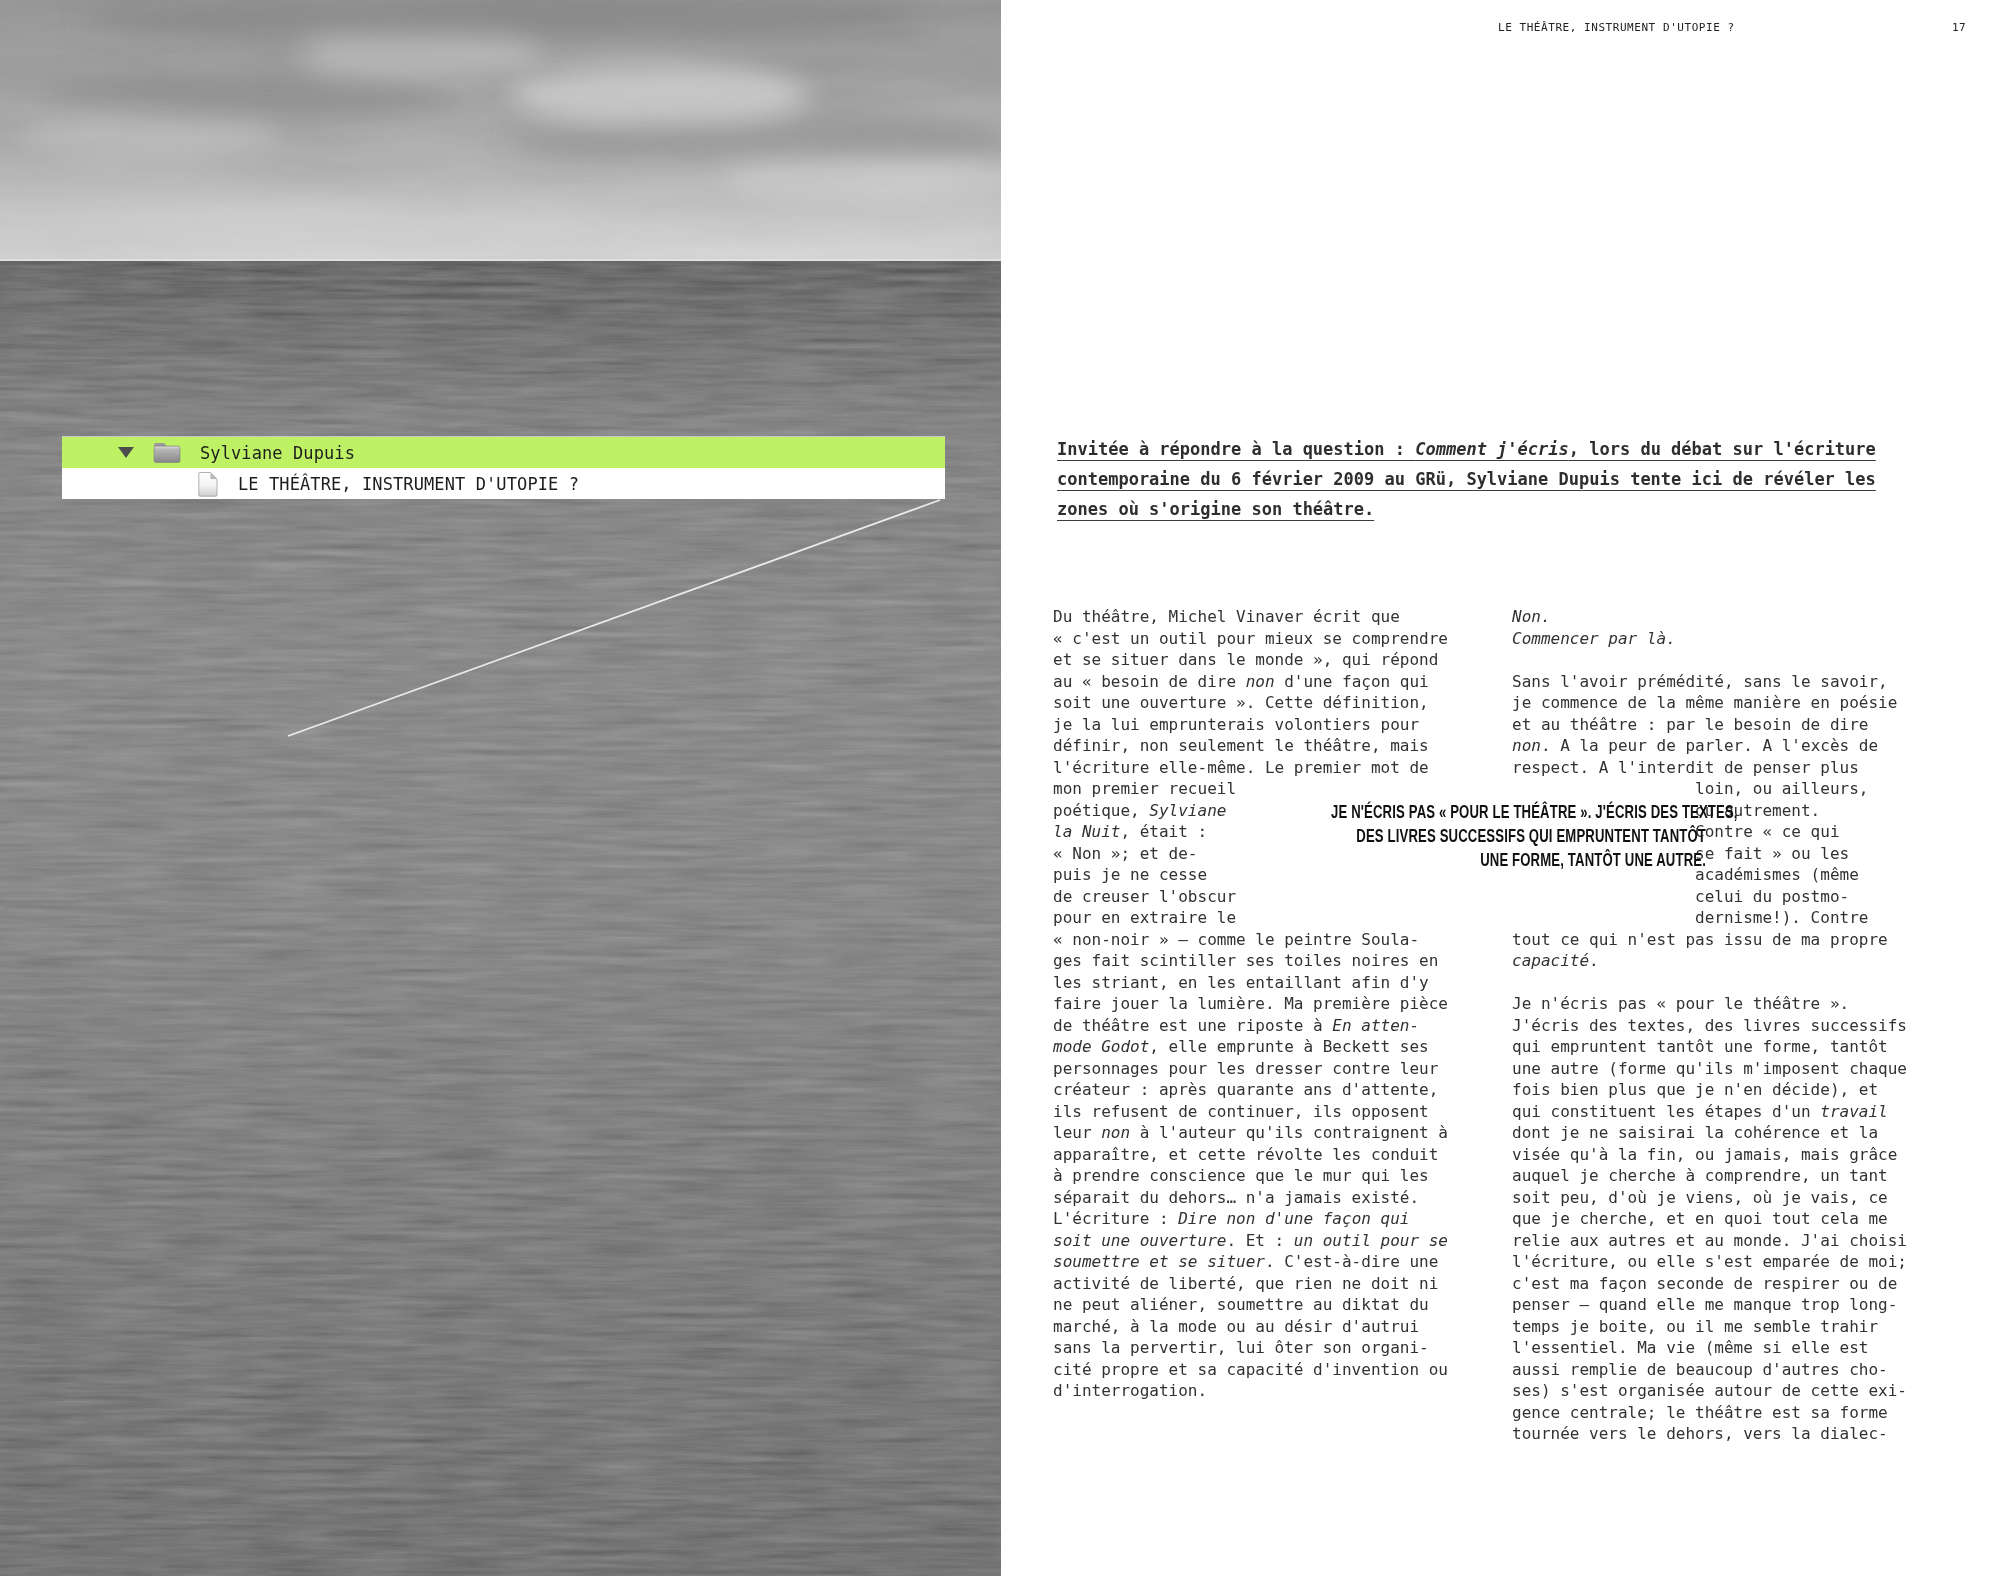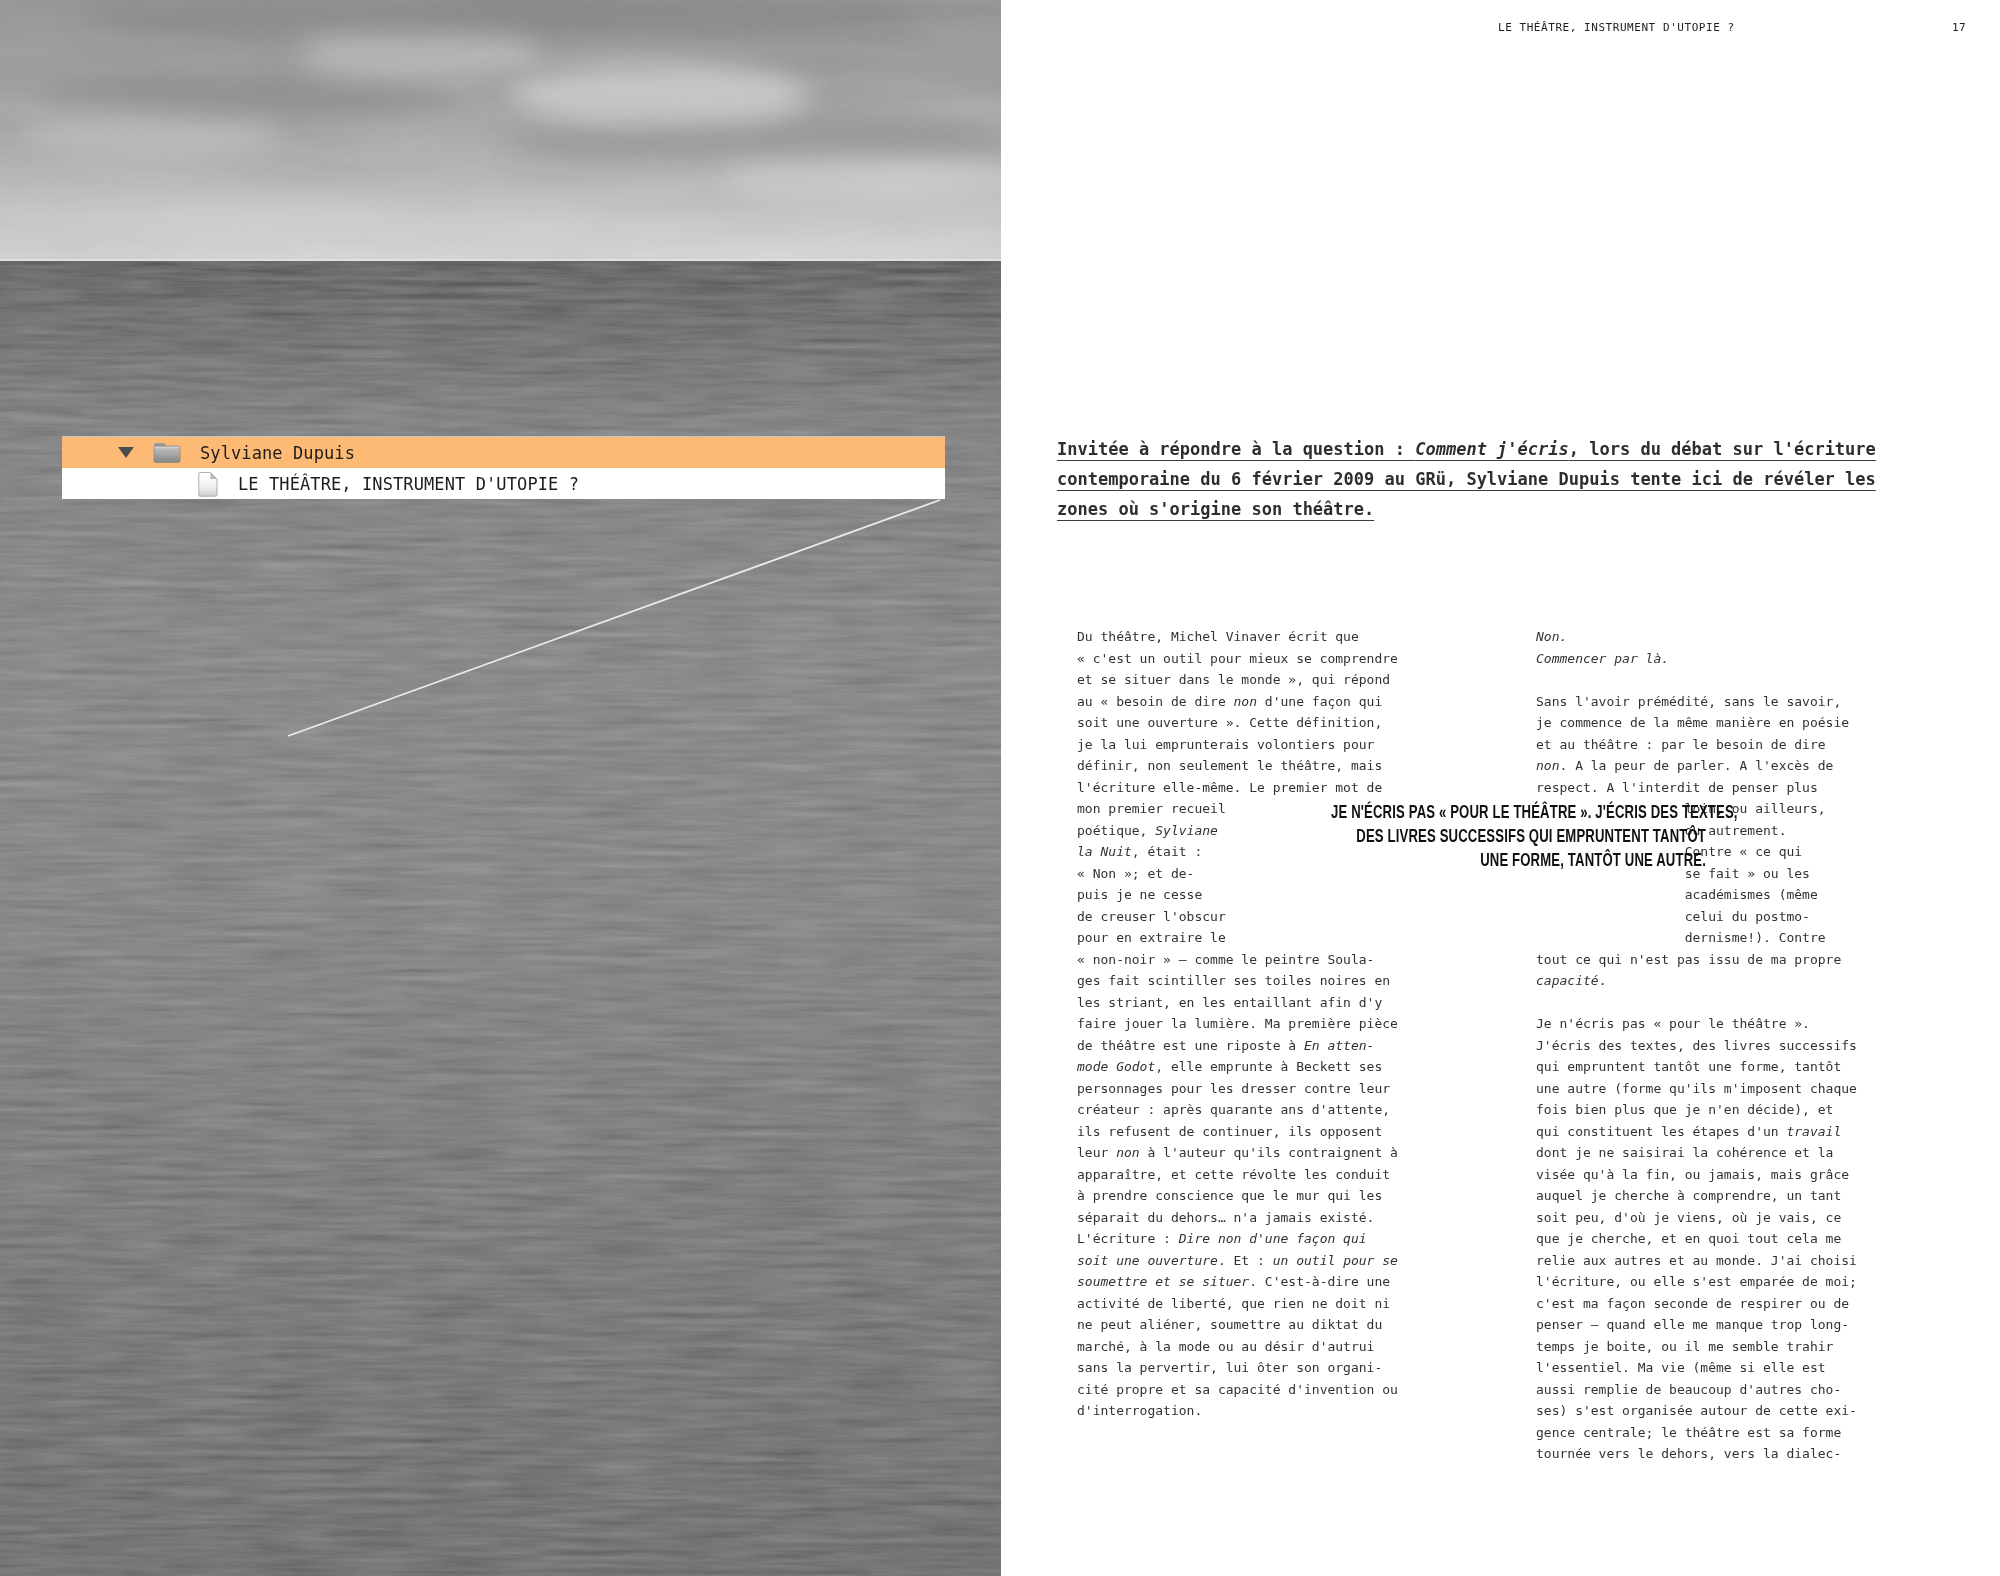--- a/index.html
+++ b/index.html
@@ -12,21 +12,21 @@
   
   .photo-wrap{position:absolute;left:0;top:0;width:1001px;height:1576px;}
   .photo-wrap svg.scene{display:block;width:1001px;height:1576px;}
 
   
   .tree-overlay{
     position:absolute;left:62px;top:436px;width:883px;
     border-top:1px solid #c6c6c6;
   }
   .tree-row{height:31px;display:flex;align-items:center;}
-  .folder-row{background:#fdba74;padding-left:56px;}
+  .folder-row{background:#bef264;padding-left:56px;}
   .file-row{background:#ffffff;padding-left:136px;}
   .disclosure{
     width:0;height:0;margin-right:18px;
     border-left:8px solid transparent;border-right:8px solid transparent;
     border-top:11px solid #4d4d4d;
   }
   .icon-box{display:inline-flex;margin-right:18px;}
   .file-row .icon-box{margin-right:19px;}
   .tree-label{
     font-size:17px;color:#1d1d1d;letter-spacing:0.1px;white-space:pre;
@@ -44,22 +44,22 @@
   .intro{
     position:absolute;left:1057px;top:434px;width:850px;
     font-size:17px;line-height:30px;white-space:pre;color:#2e2e2e;
     text-decoration:underline;
     text-underline-offset:5px;
     text-decoration-thickness:1.4px;
     text-decoration-color:#3c3c3c;
     font-weight:bold;
   }
   .col{
-    position:absolute;top:626px;width:452px;
-    font-size:13px;line-height:21.5px;white-space:pre;color:#323232;margin-left:24px;
+    position:absolute;top:606px;width:452px;
+    font-size:16px;line-height:21.5px;white-space:pre;color:#323232;
   }
   .col-left{left:1053px;}
   .col-right{left:1512px;}
   .col i,.intro i{font-style:italic;}
   .pull-quote{
     position:absolute;left:1206px;top:800px;width:500px;
     font-family:"Liberation Sans","DejaVu Sans",sans-serif;
     font-weight:700;font-size:17.5px;line-height:24px;
     letter-spacing:0.2px;color:#111111;text-align:right;white-space:pre;
     transform:scaleX(0.75);transform-origin:100% 0;

